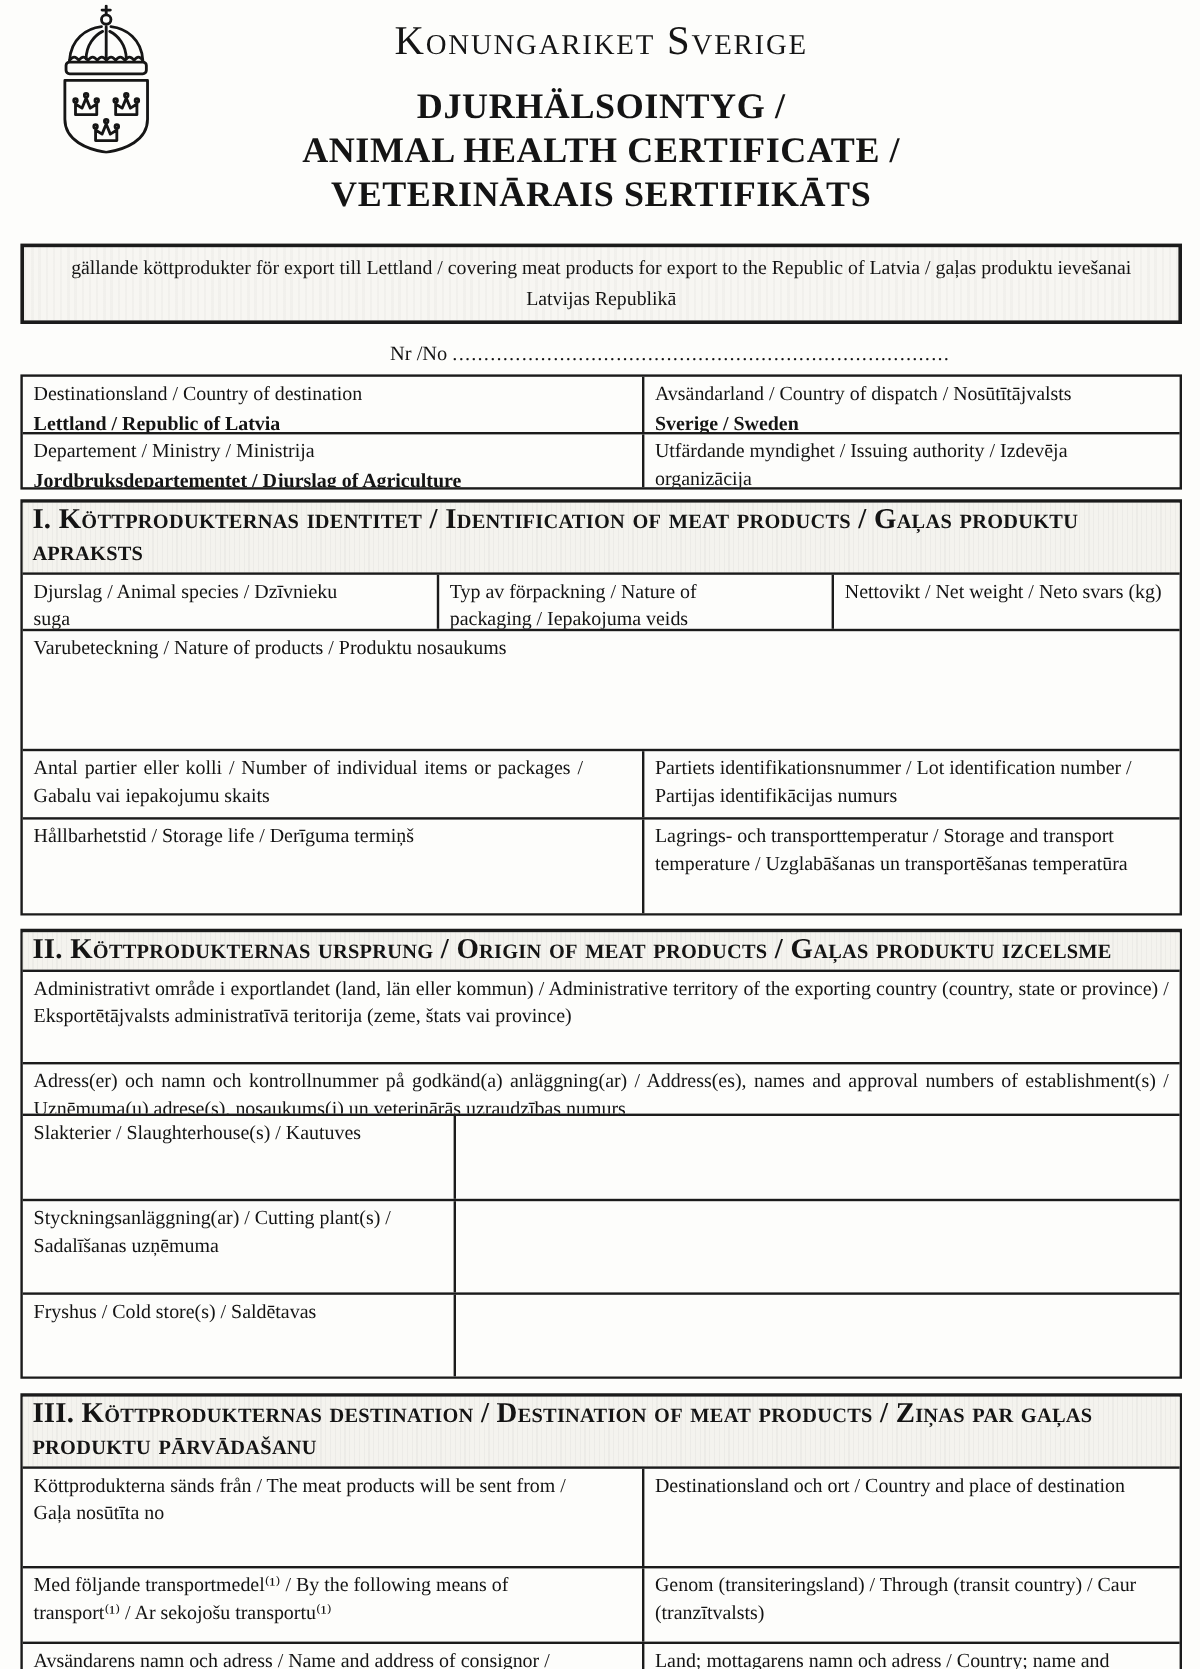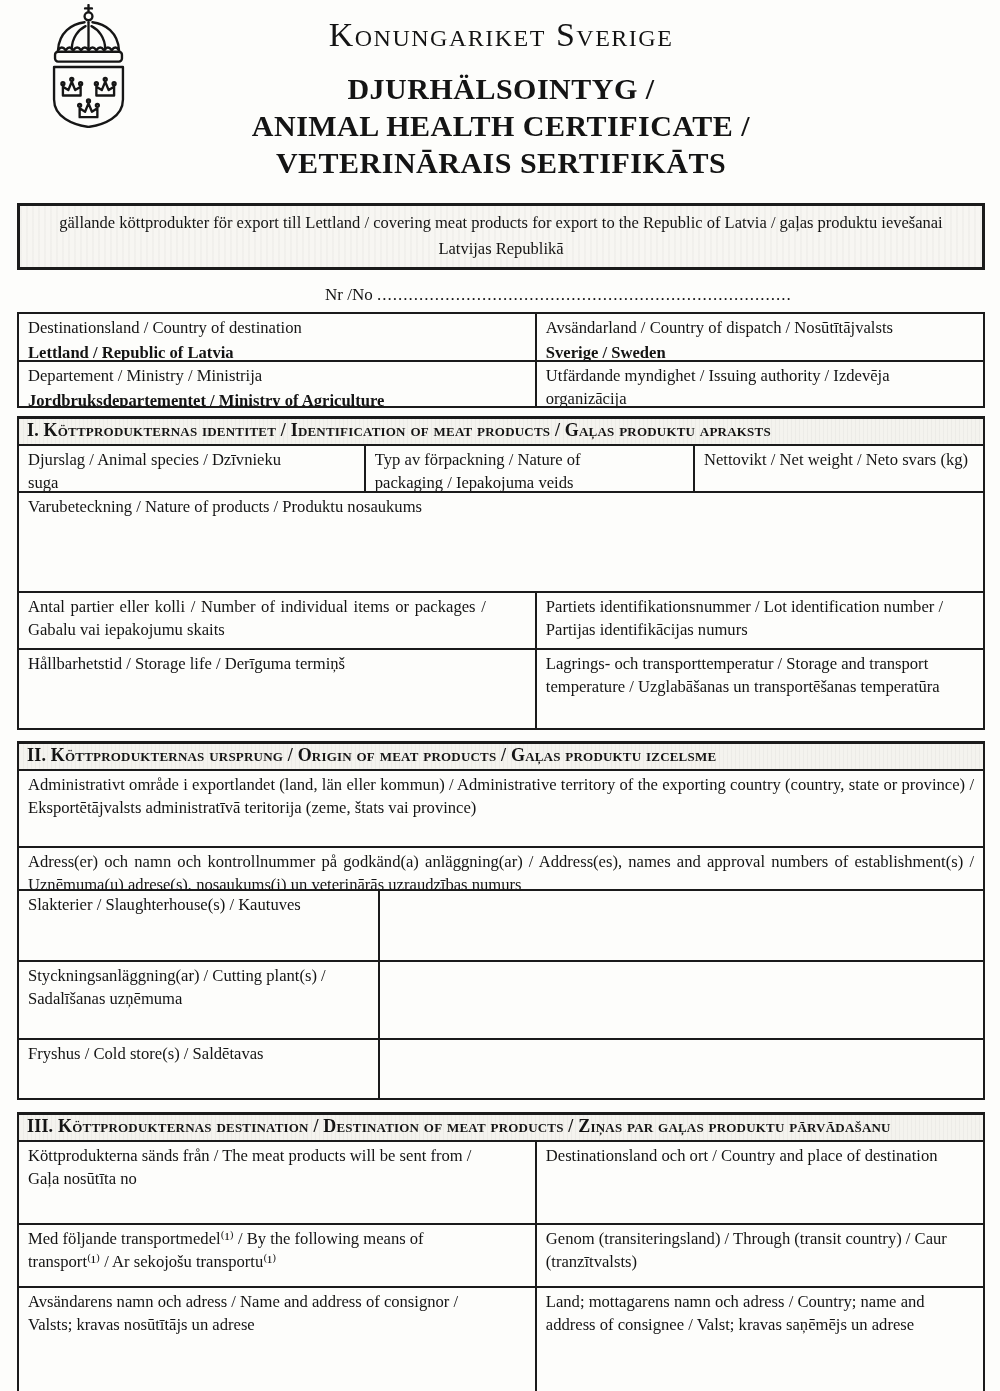--- a/index.html
+++ b/index.html
@@ -36,21 +36,21 @@
 
   
   .nr-line { margin: 15px 0 4px 308px; font-size: 17px; height: 22px; white-space: nowrap; }
   .nr-line .dots { letter-spacing: 1px; }
 
   
   .sec { border: 2px solid #1b1b1b; box-sizing: border-box; }
   .sec-thick { border-top-width: 3px; }
   .sec-head {
     font-weight: bold; font-variant: small-caps;
-    font-size: 18px; letter-spacing: 0.2px;
+    font-size: 24px; letter-spacing: 0.2px;
     padding: 1px 8px 3px;
     background: #f4f3ee;
     background-image: repeating-linear-gradient(90deg, rgba(0,0,0,0.03) 0 1px, transparent 1px 4px);
   }
   .row { display: flex; border-top: 2px solid #1b1b1b; box-sizing: border-box; gap: 40px; }
   .sec > .row:first-child { border-top: 0; }
   .cell {
     box-sizing: border-box;
     padding: 3px 9px 2px;
     font-size: 16.6px; line-height: 1.38;
@@ -134,21 +134,21 @@
           <div class="val">Lettland / Republic of Latvia</div>
         </div>
         <div class="cell w485">
           <div class="lbl">Avsändarland / Country of dispatch / Nosūtītājvalsts</div>
           <div class="val">Sverige / Sweden</div>
         </div>
       </div>
       <div class="row" style="height:46px;justify-content:center;">
         <div class="cell w515">
           <div class="lbl">Departement / Ministry / Ministrija</div>
-          <div class="val">Jordbruksdepartementet / Ministry of Agriculture</div>
+          <div class="val">Jordbruksdepartementet / Djurslag of Agriculture</div>
         </div>
         <div class="cell w485">
           <div class="lbl">Utfärdande myndighet / Issuing authority / Izdevēja organizācija</div>
           <div class="val">Statens livsmedelsverk / National Food Administration</div>
         </div>
       </div>
     </div>
 
     <div class="sec sec-thick mt8">
       <div class="sec-head">I. Köttprodukternas identitet / Identification of meat products / Gaļas produktu apraksts</div>
@@ -179,21 +179,21 @@
         <div class="cell w100 justify">Adress(er) och namn och kontrollnummer på godkänd(a) anläggning(ar) / Address(es), names and approval numbers of establishment(s) / Uzņēmuma(u) adrese(s), nosaukums(i) un veterinārās uzraudzības numurs</div>
       </div>
       <div class="row" style="height:71px;">
         <div class="cell w345">Slakterier / Slaughterhouse(s) / Kautuves</div>
         <div class="cell w655"></div>
       </div>
       <div class="row" style="height:78px;">
         <div class="cell w345">Styckningsanläggning(ar) / Cutting plant(s) / Sadalīšanas uzņēmuma</div>
         <div class="cell w655"></div>
       </div>
-      <div class="row" style="height:60px;">
+      <div class="row" style="height:70px;">
         <div class="cell w345">Fryshus / Cold store(s) / Saldētavas</div>
         <div class="cell w655"></div>
       </div>
     </div>
 
     <div class="sec sec-thick mt12">
       <div class="sec-head">III. Köttprodukternas destination / Destination of meat products / Ziņas par gaļas produktu pārvādašanu</div>
       <div class="row" style="height:83px;">
         <div class="cell w515">Köttprodukterna sänds från / The meat products will be sent from / Gaļa nosūtīta no</div>
         <div class="cell w485">Destinationsland och ort / Country and place of destination</div>

